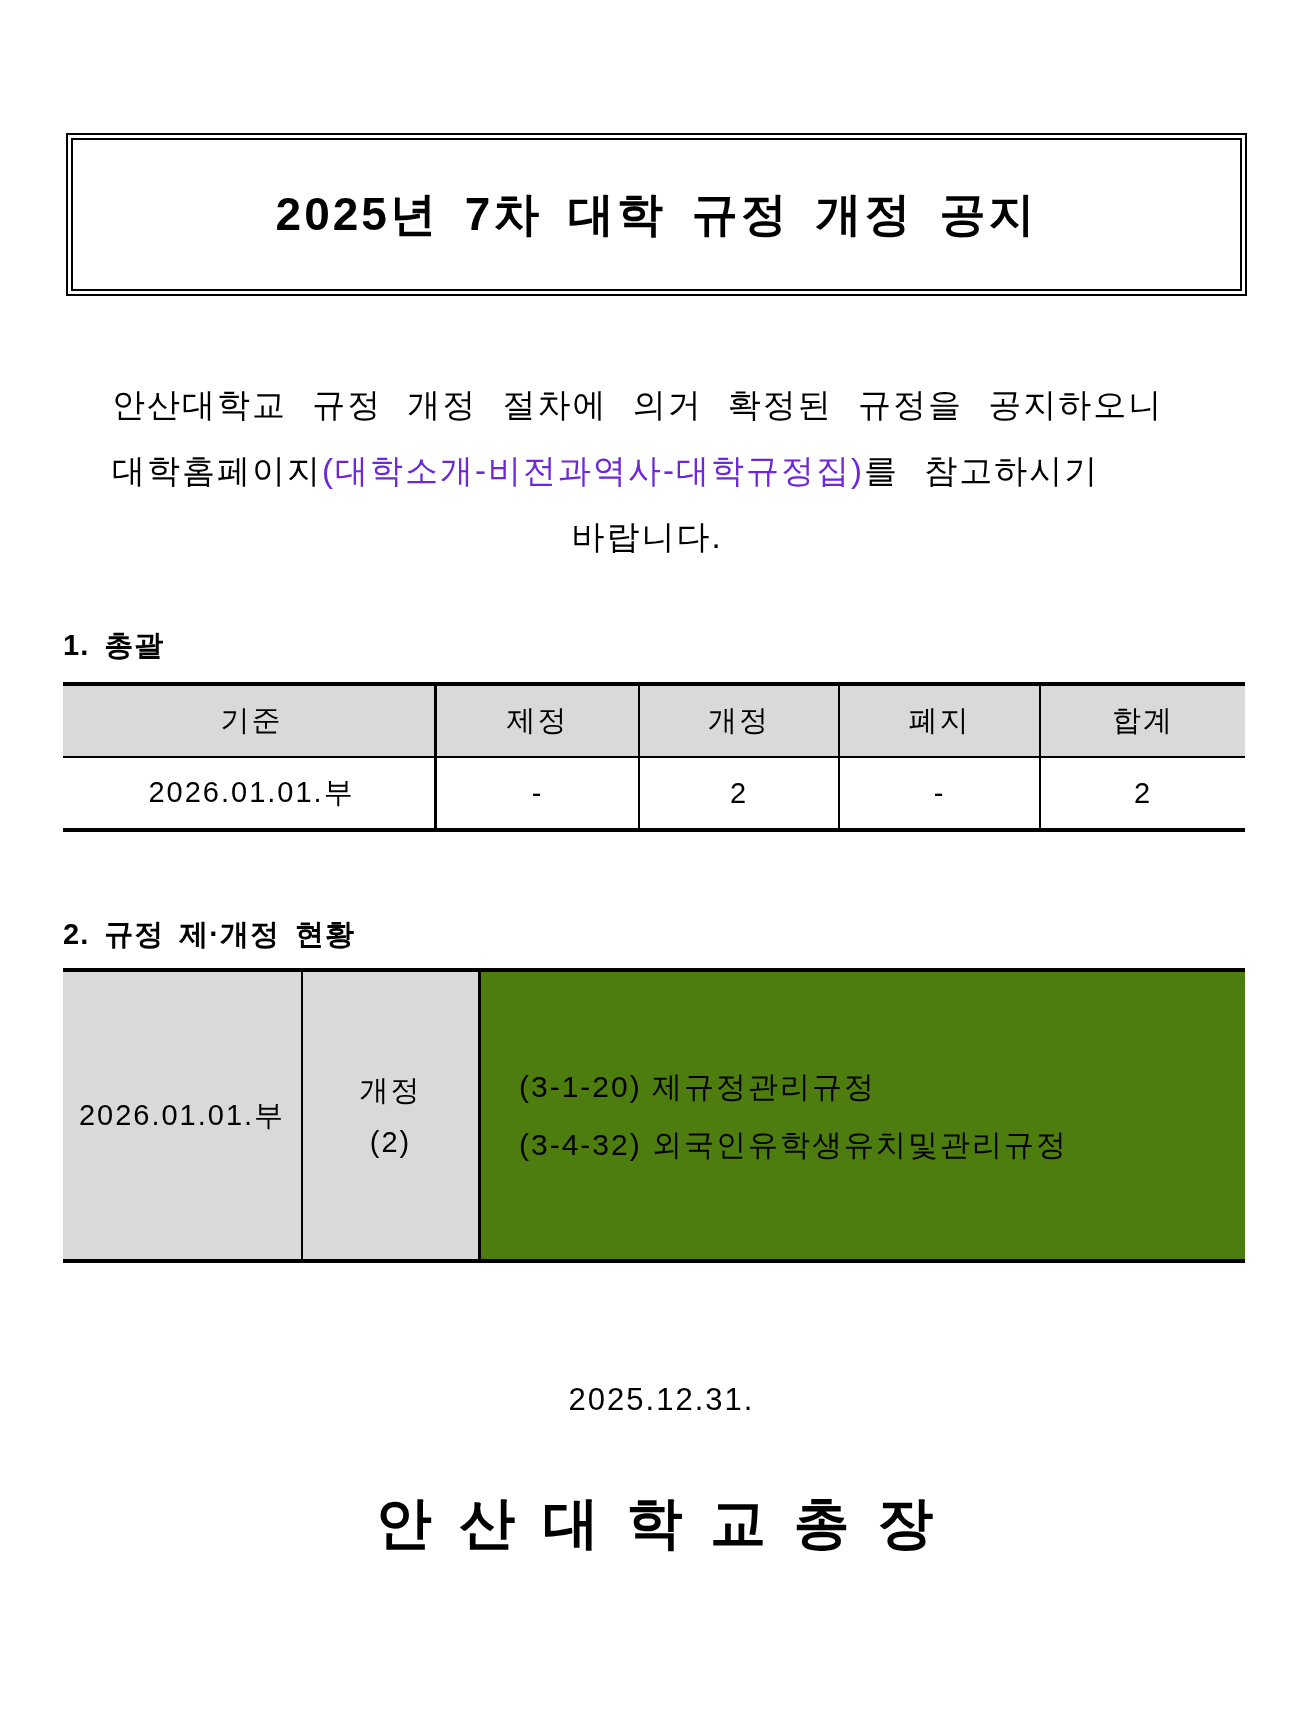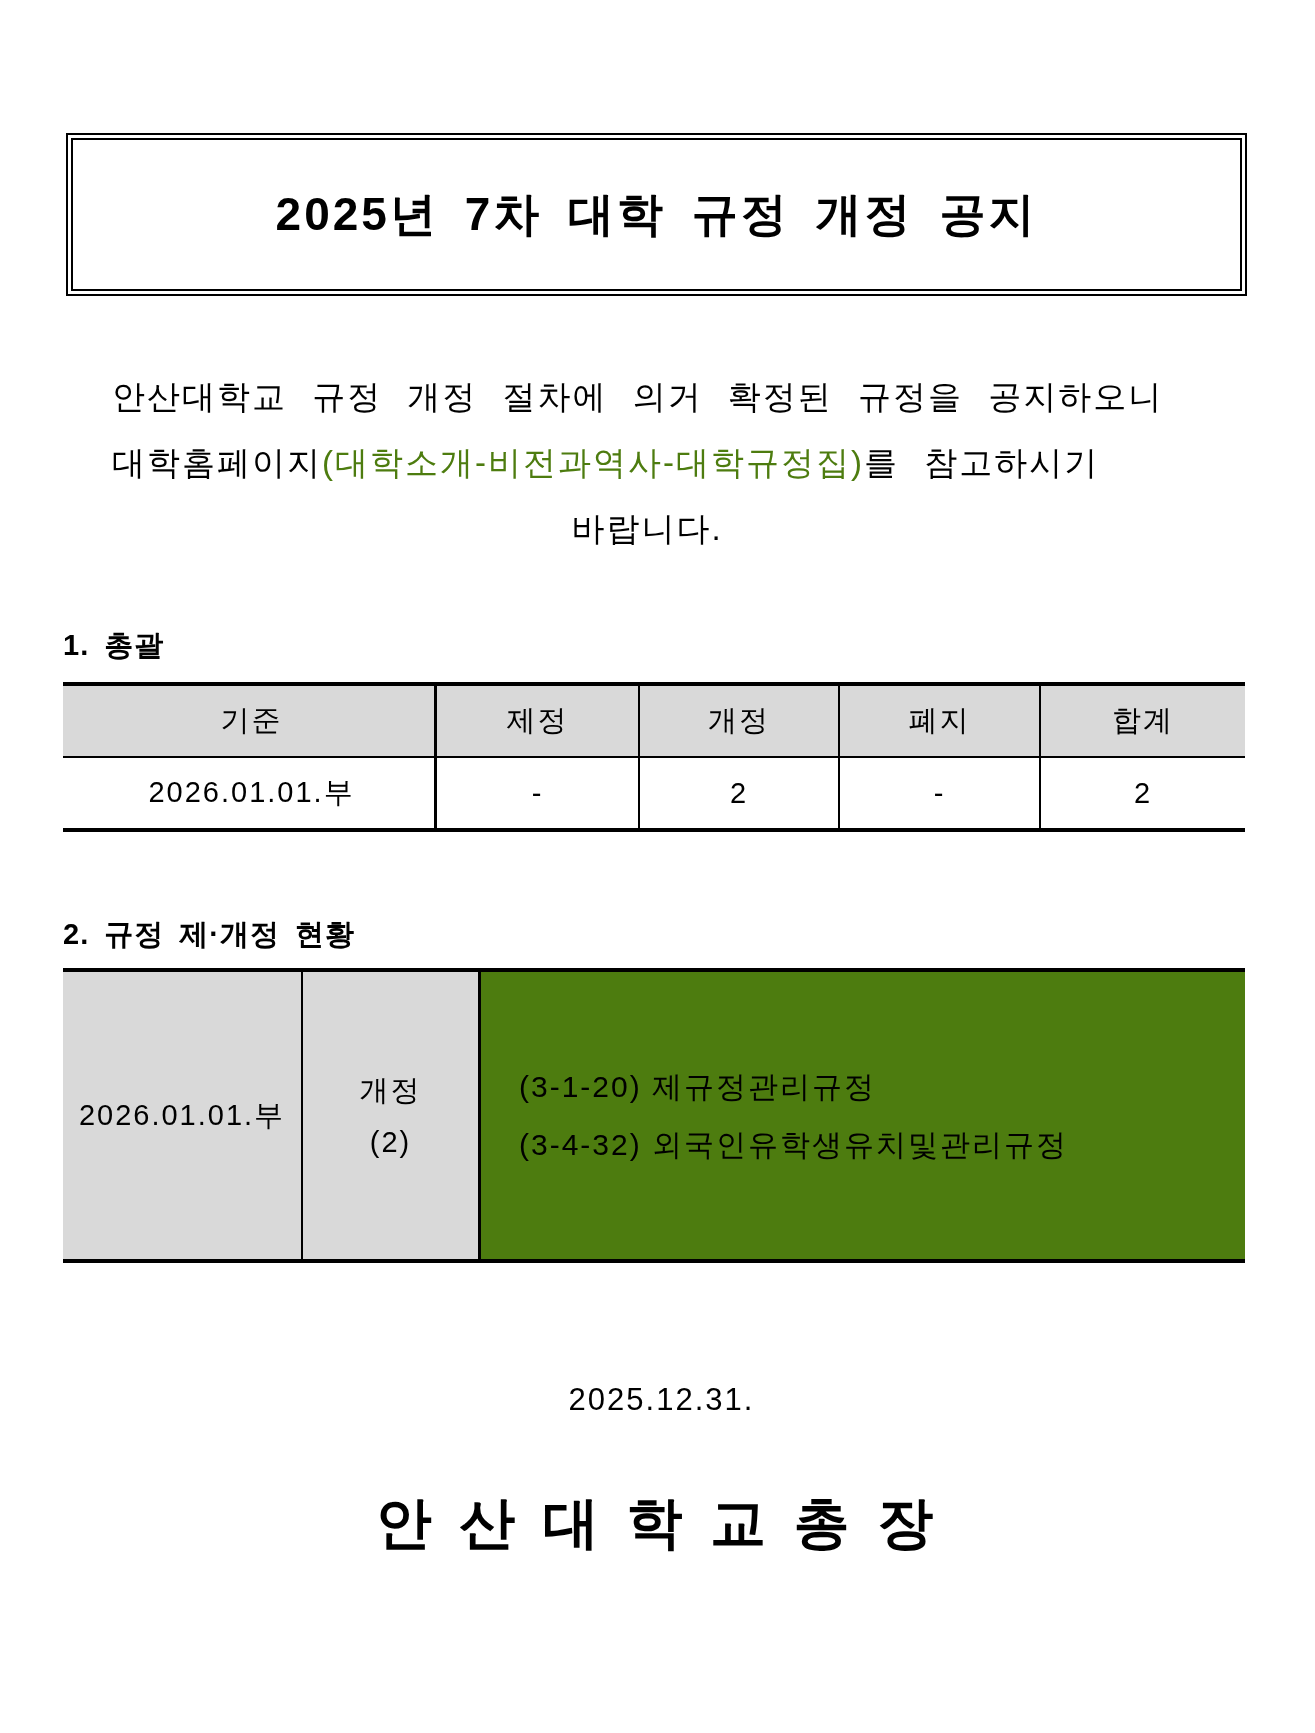--- a/index.html
+++ b/index.html
@@ -31,30 +31,30 @@
   .title-text {
     font-size: 46px;
     font-weight: bold;
     letter-spacing: 3px;
     word-spacing: 10px;
   }
 
   
   .intro {
     position: absolute;
-    left: 112px; top: 364px;
+    left: 112px; top: 372px;
     width: 1070px;
     font-size: 33px;
     line-height: 66px;
     letter-spacing: 2px;
   }
   .intro-line1 { word-spacing: 14px; white-space: nowrap; }
   .intro-line2 { word-spacing: 14px; white-space: nowrap; }
   .intro-line3 { text-align: center; }
-  .link-text { color: #4d7c0f; }
+  .link-text { color: #6d28d9; }
 
   
   .section-heading {
     position: absolute;
     left: 63px;
     font-size: 29px;
     font-weight: bold;
     letter-spacing: 1px;
     word-spacing: 6px;
   }

